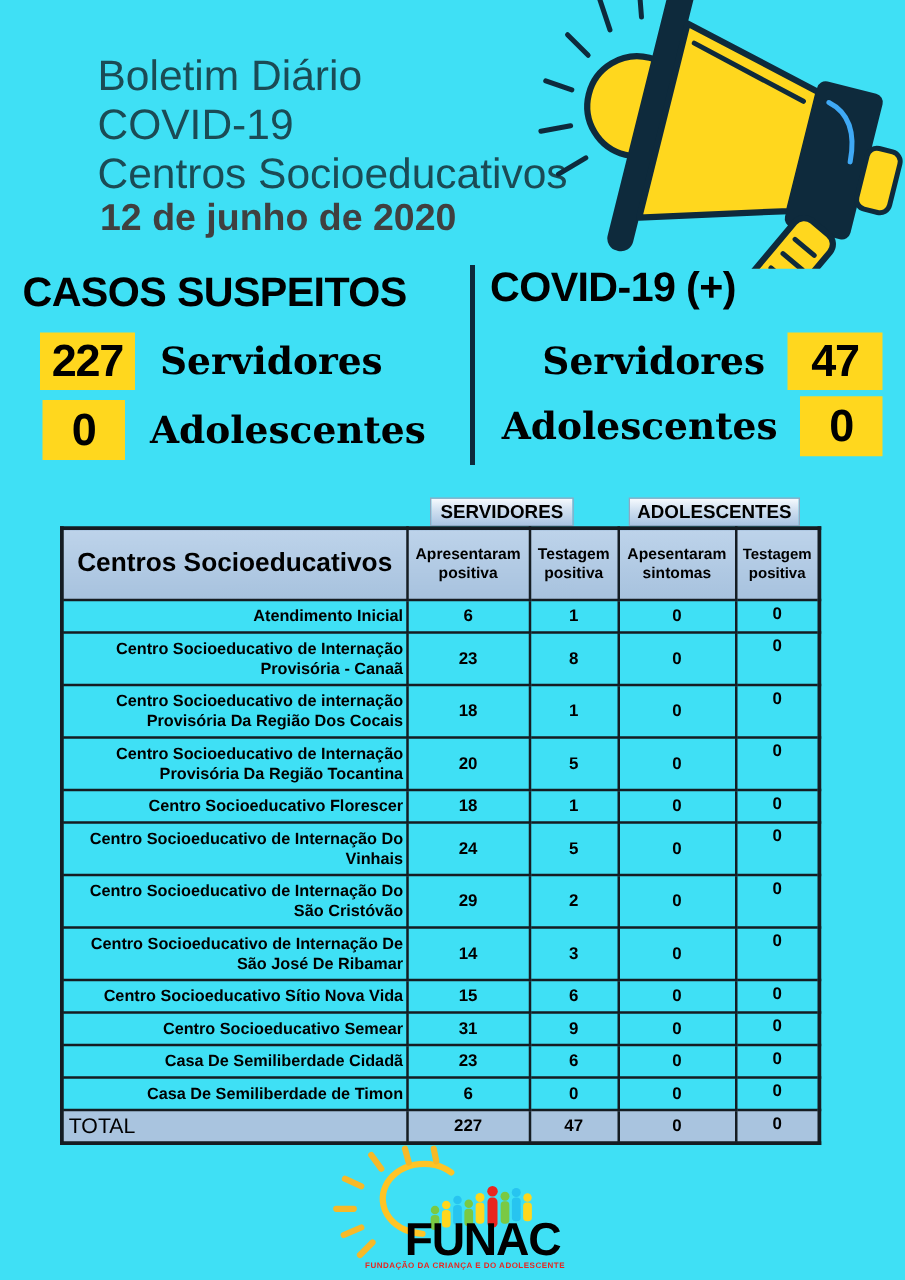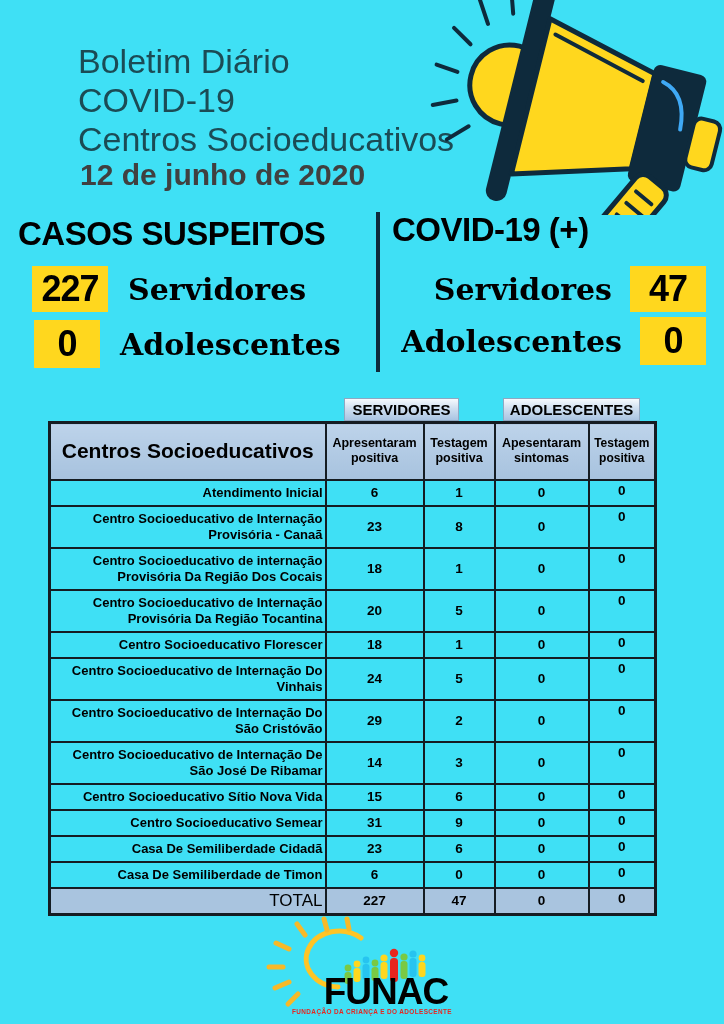--- a/index.html
+++ b/index.html
@@ -77,21 +77,21 @@
   td.c-name{
     font-size:13px; font-weight:bold; text-align:right;
     padding:4px 2px 4px 5px; line-height:16px; vertical-align:middle;
   }
   td.c-val{
     font-size:13.5px; font-weight:bold; text-align:center;
     vertical-align:middle; padding:4px 0;
   }
   td.c-last{ vertical-align:top; padding-top:2px; }
   tr.total-row td{ background:#A9C4DF; }
-  td.t-name{ font-size:17px; font-weight:normal; padding:2px 2px 2px 4px; text-align:right; }
+  td.t-name{ font-size:17px; font-weight:normal; padding:2px 2px 2px 4px; text-align:left; }
   tr.total-row td.c-val{ padding:2px 0; }
   
   .logo{ position:absolute; left:50%; top:916px; transform:translateX(-50%); }
 </style>
 </head>
 <body>
 
 <div class="page">
 
   <div class="title">

